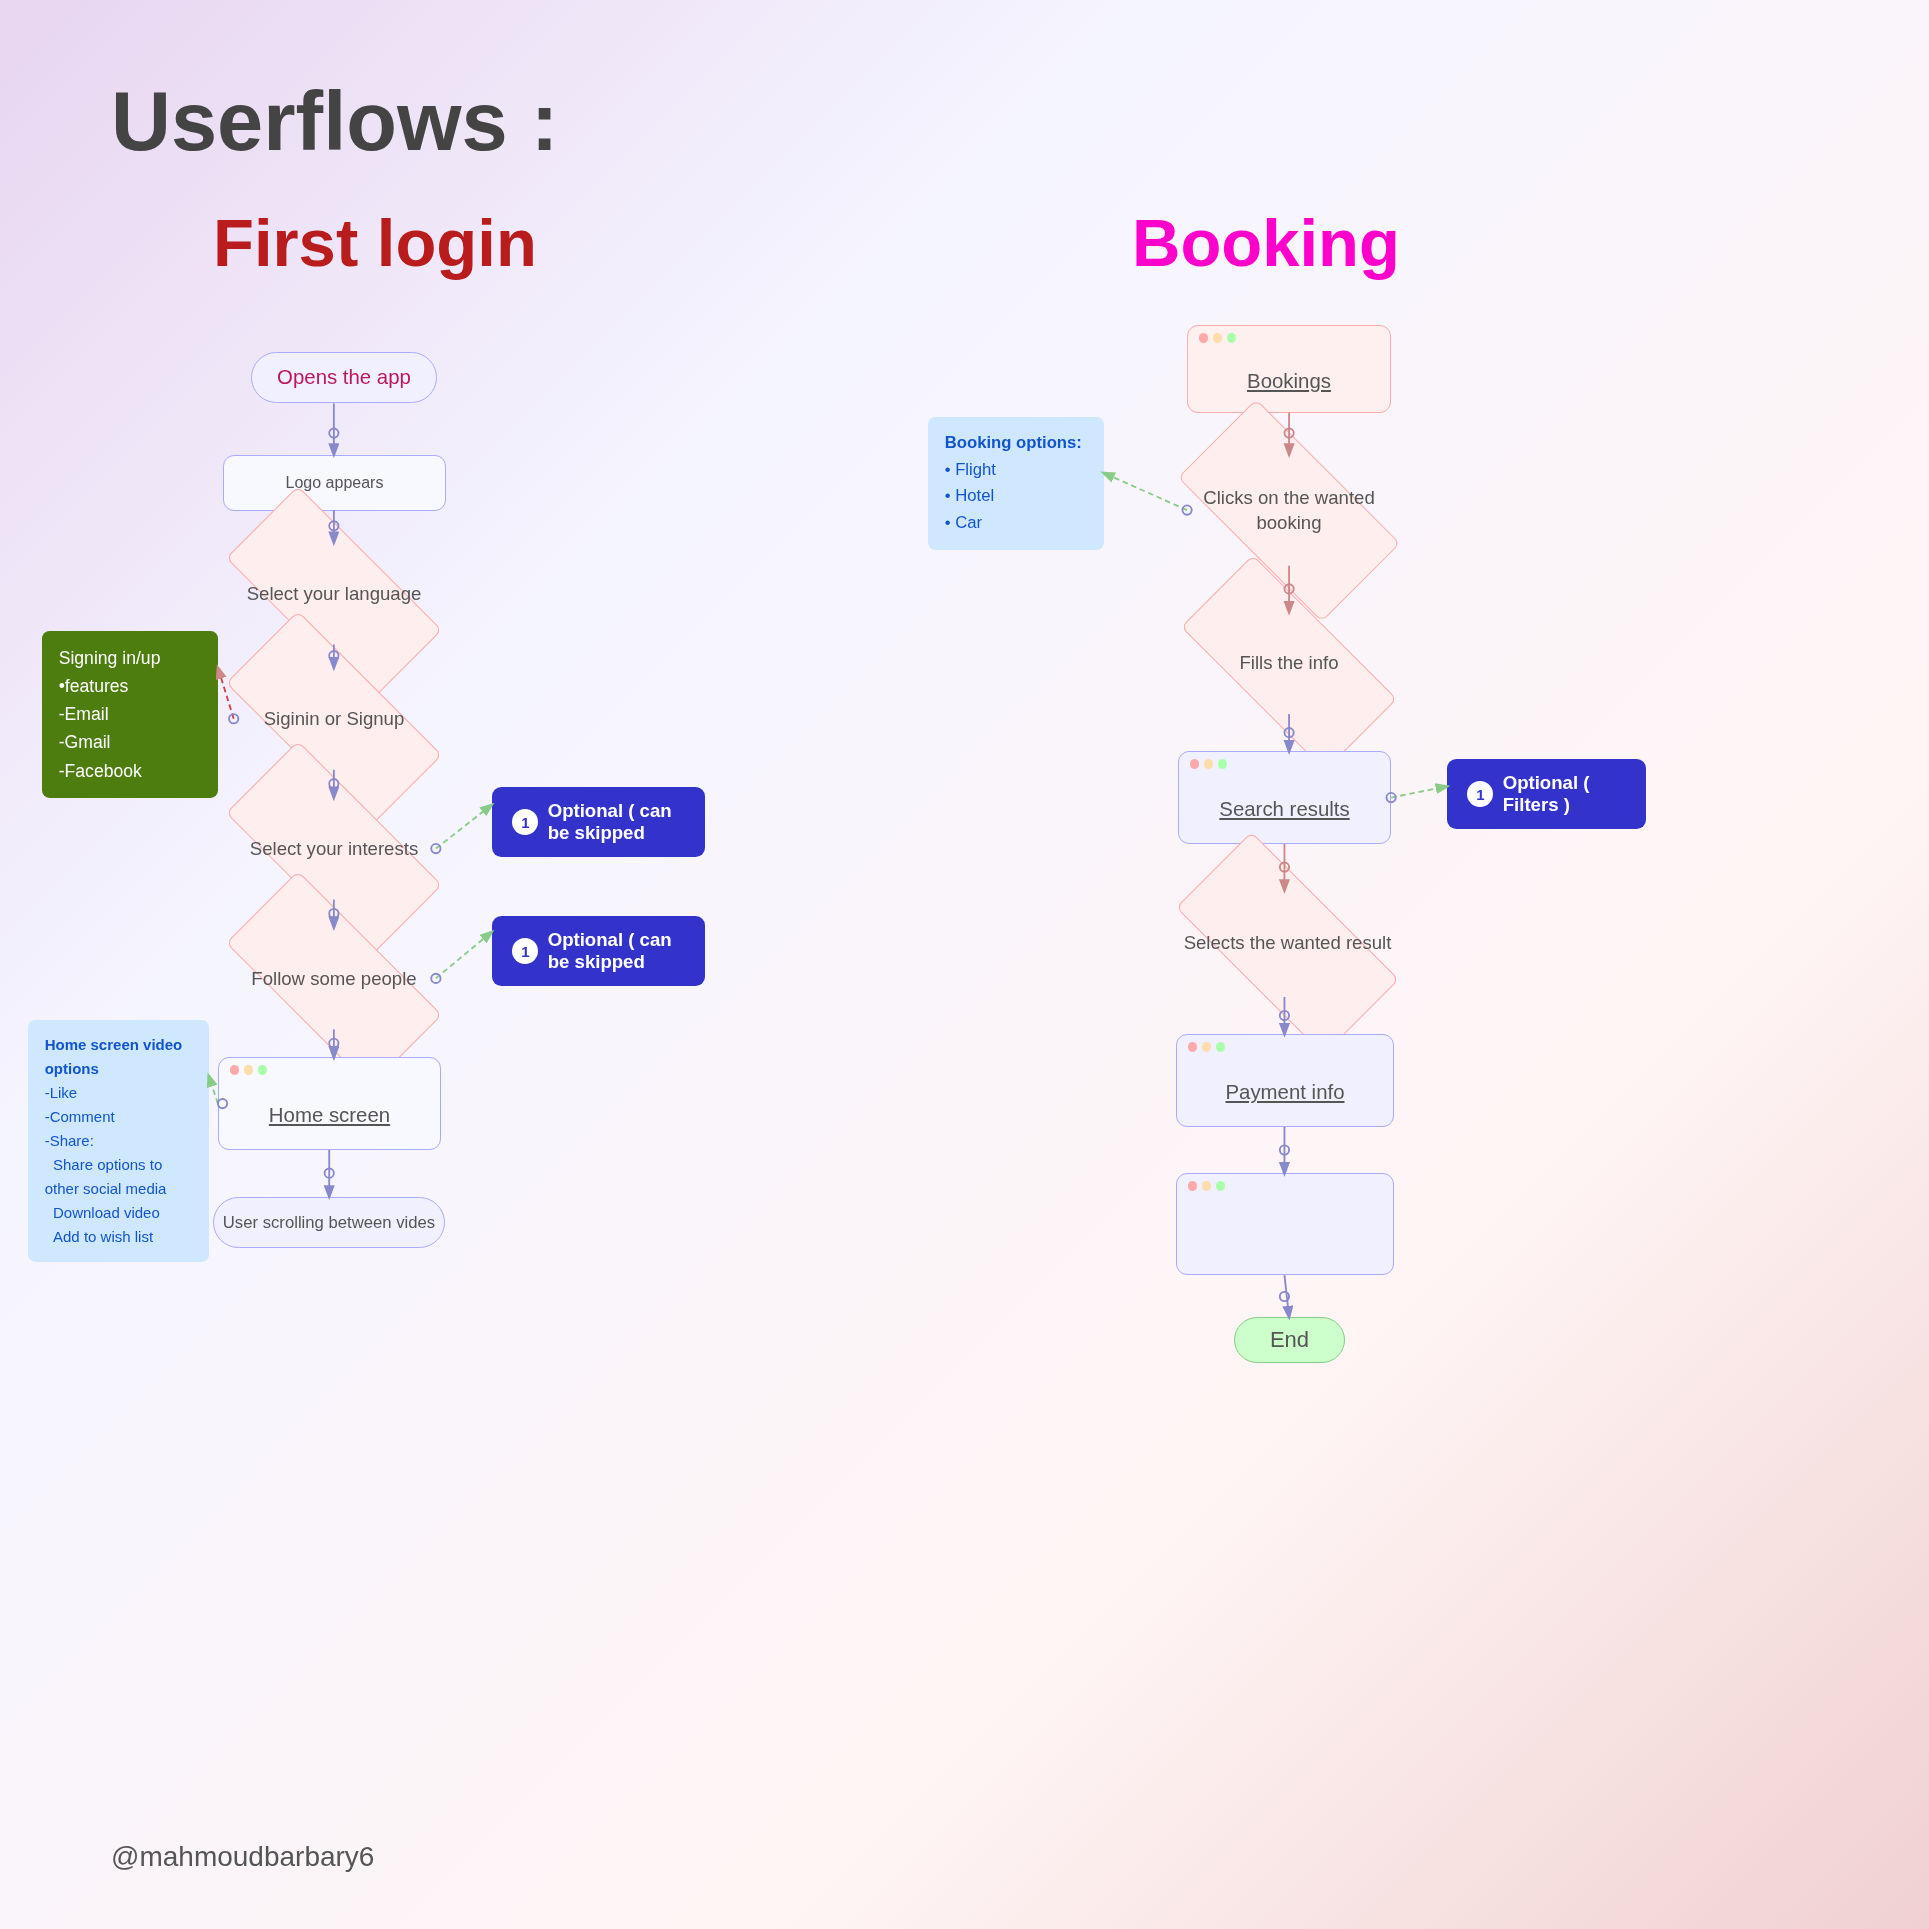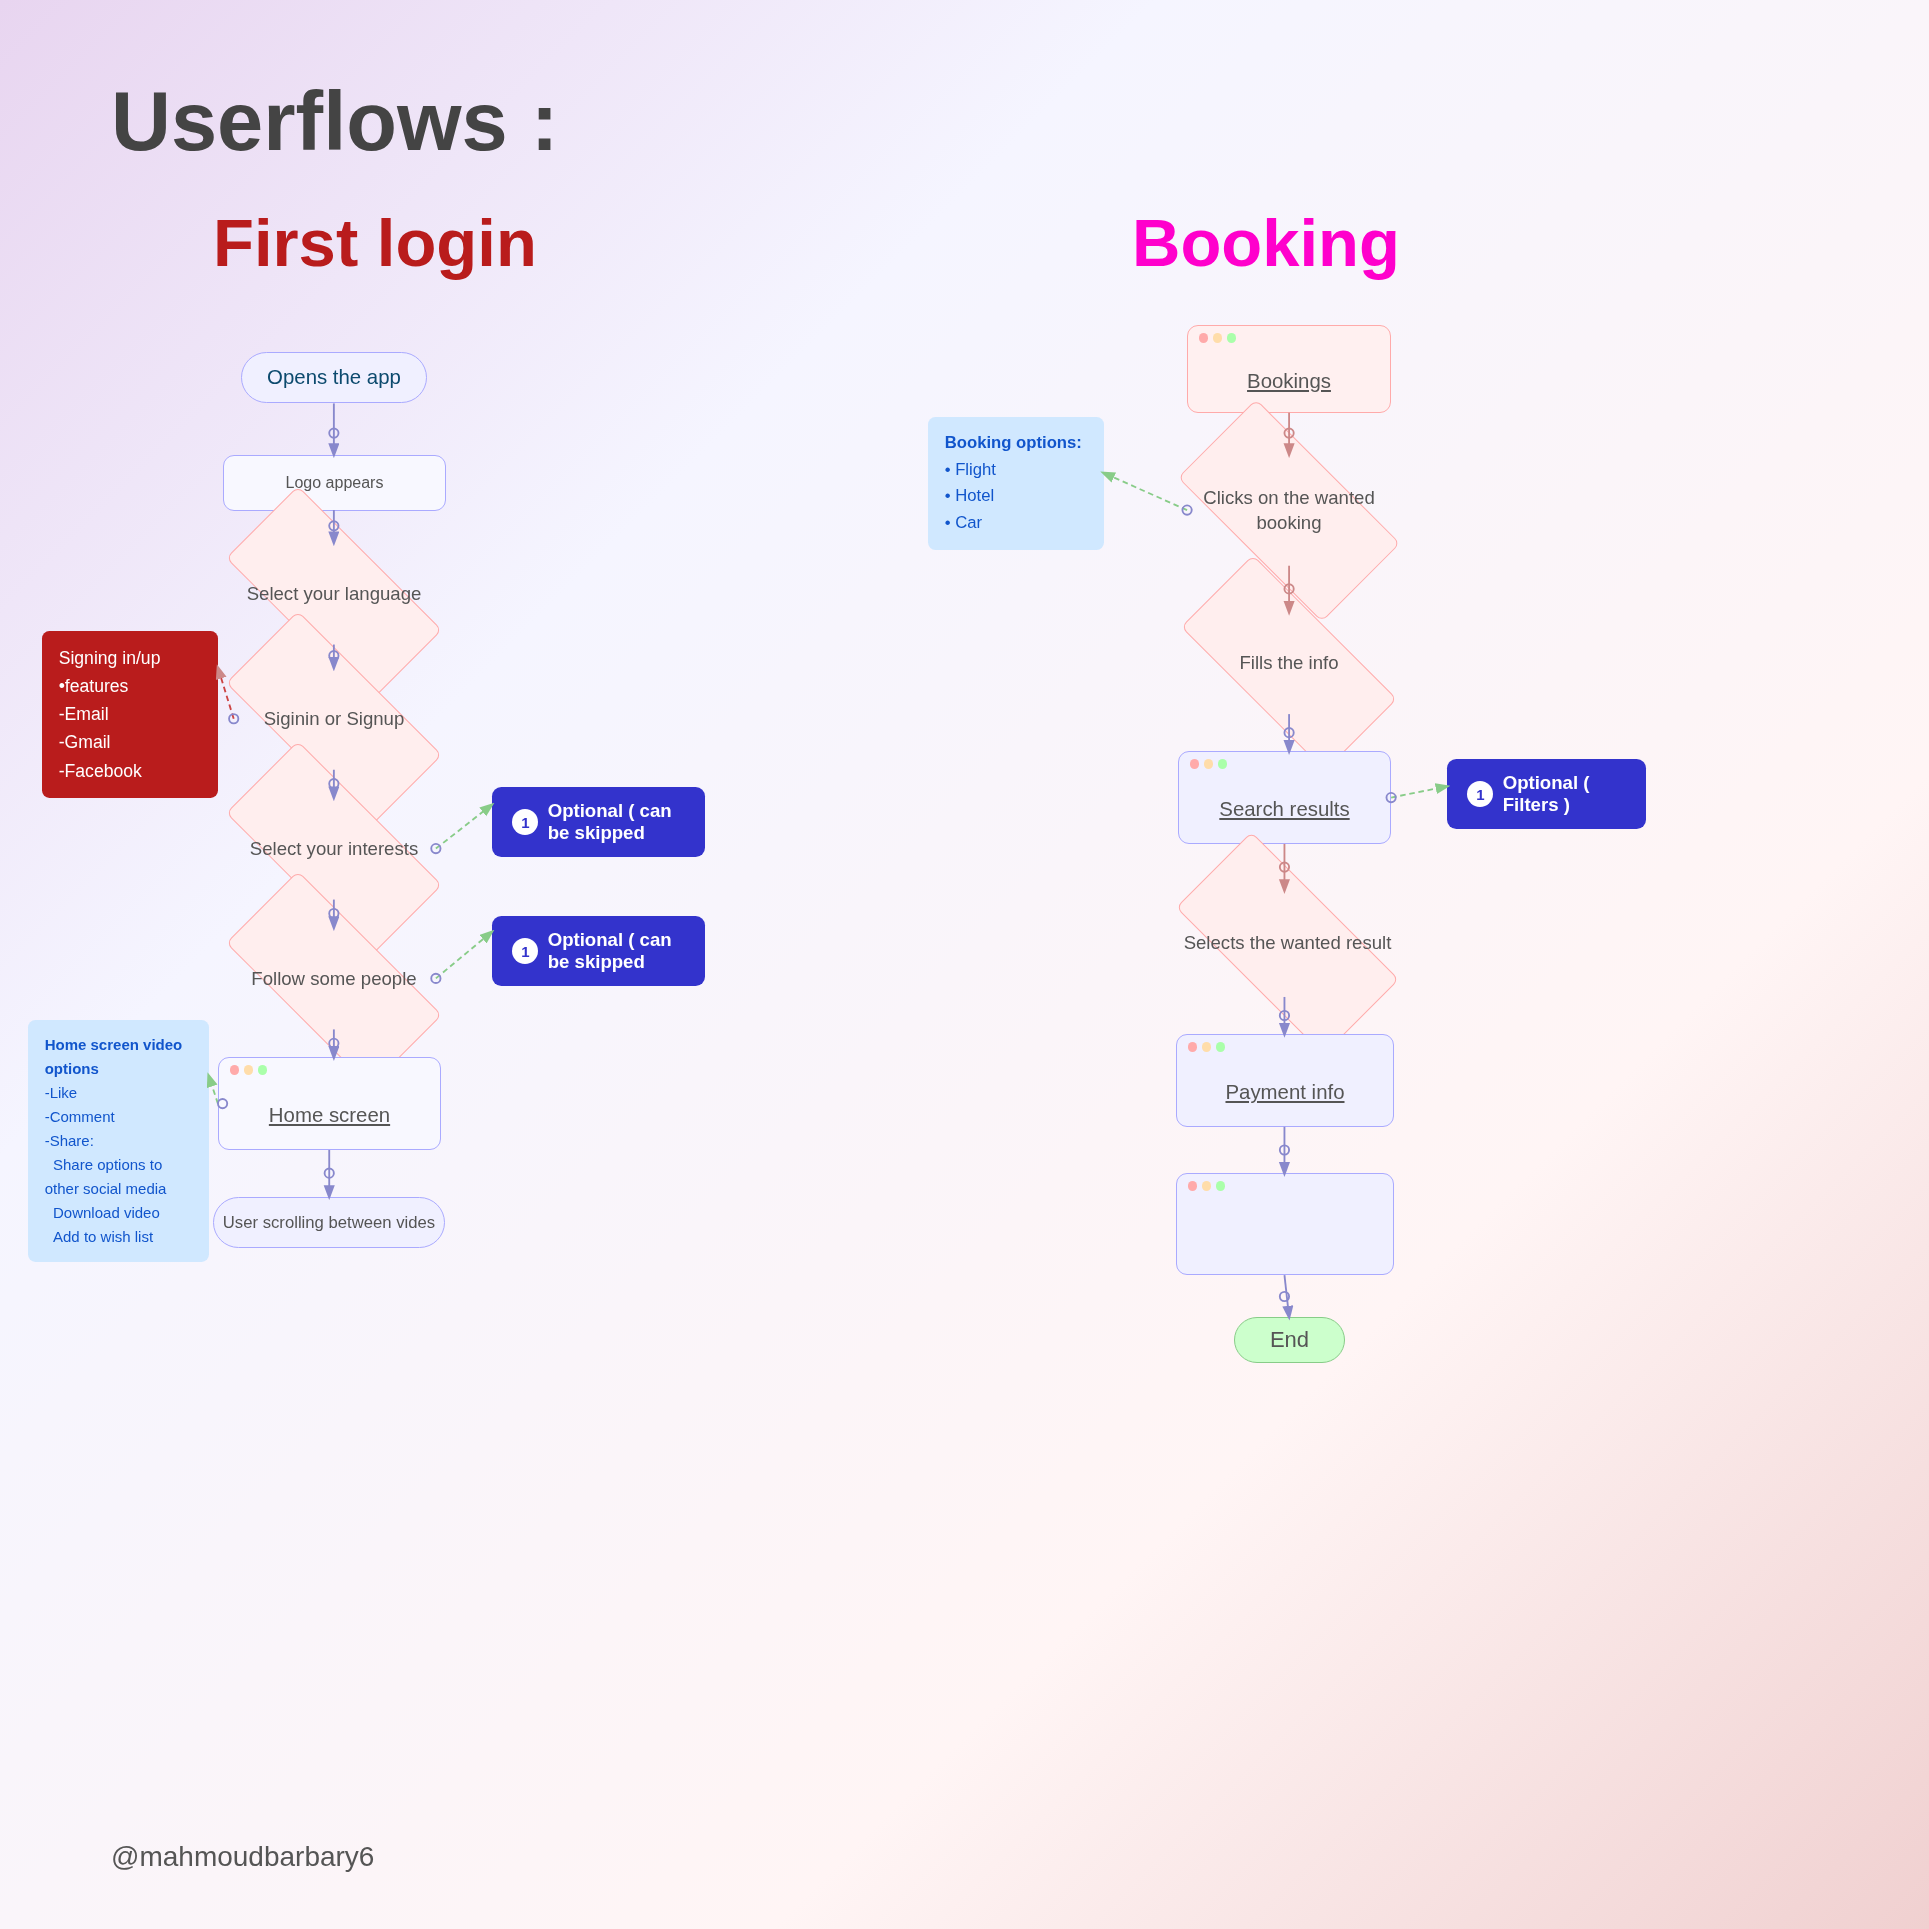--- a/index.html
+++ b/index.html
@@ -105,21 +105,21 @@
       align-items: center;
       justify-content: center;
       text-align: center;
       padding: 4.6px;
       text-decoration: underline;
     }
 
     
     .annotation-red {
       position: absolute;
-      background: #b91c1c;
+      background: #4d7c0f;
       border-radius: 7.4px;
       padding: 13px 16.7px;
       color: white;
       font-size: 17.6px;
       line-height: 1.6;
     }
     .annotation-blue-light {
       position: absolute;
       background: #d0e8ff;
       border-radius: 7.4px;
@@ -174,21 +174,21 @@
   </style>
 </head>
 <body>
 
 <div class="page-title">Userflows :</div>
 
 <div class="flow-title flow-title-login">First login</div>
 
 <div class="flow-title flow-title-booking">Booking</div>
 
-<div class="node-oval" style="left:241px;top:352px;width:186px;height:51px;border:1.9px solid #aaaaff;background:#f0f0ff;color:#0c4a6e;">
+<div class="node-oval" style="left:251px;top:352px;width:186px;height:51px;border:1.9px solid #aaaaff;background:#f0f0ff;color:#be185d;">
   <span>Opens the app</span>
 </div>
 
 <div class="node-rect" style="left:223px;top:455px;width:223px;height:56px;border:1.9px solid #aaaaff;background:#f8f8ff;color:#555;">
   <span>Logo appears</span>
 </div>
 
 <div class="node-diamond" style="left:232px;top:543px;width:204px;height:102px;">
   <div class="node-diamond-inner" style="background:#ffeeee;border:1.9px solid #ffaaaa;"></div>
   <span class="node-diamond-text" style="color:#555;">Select your language</span>

